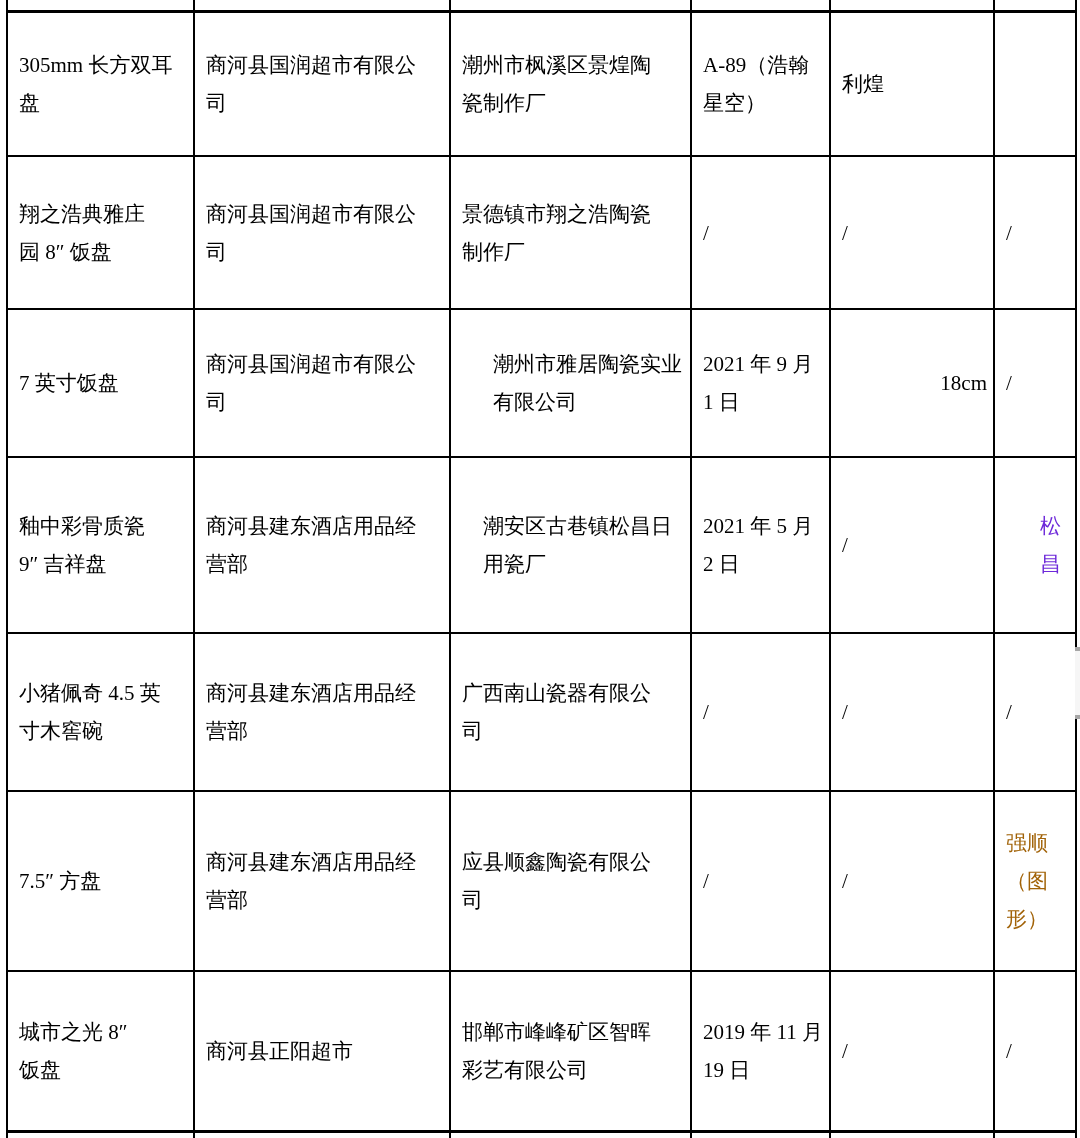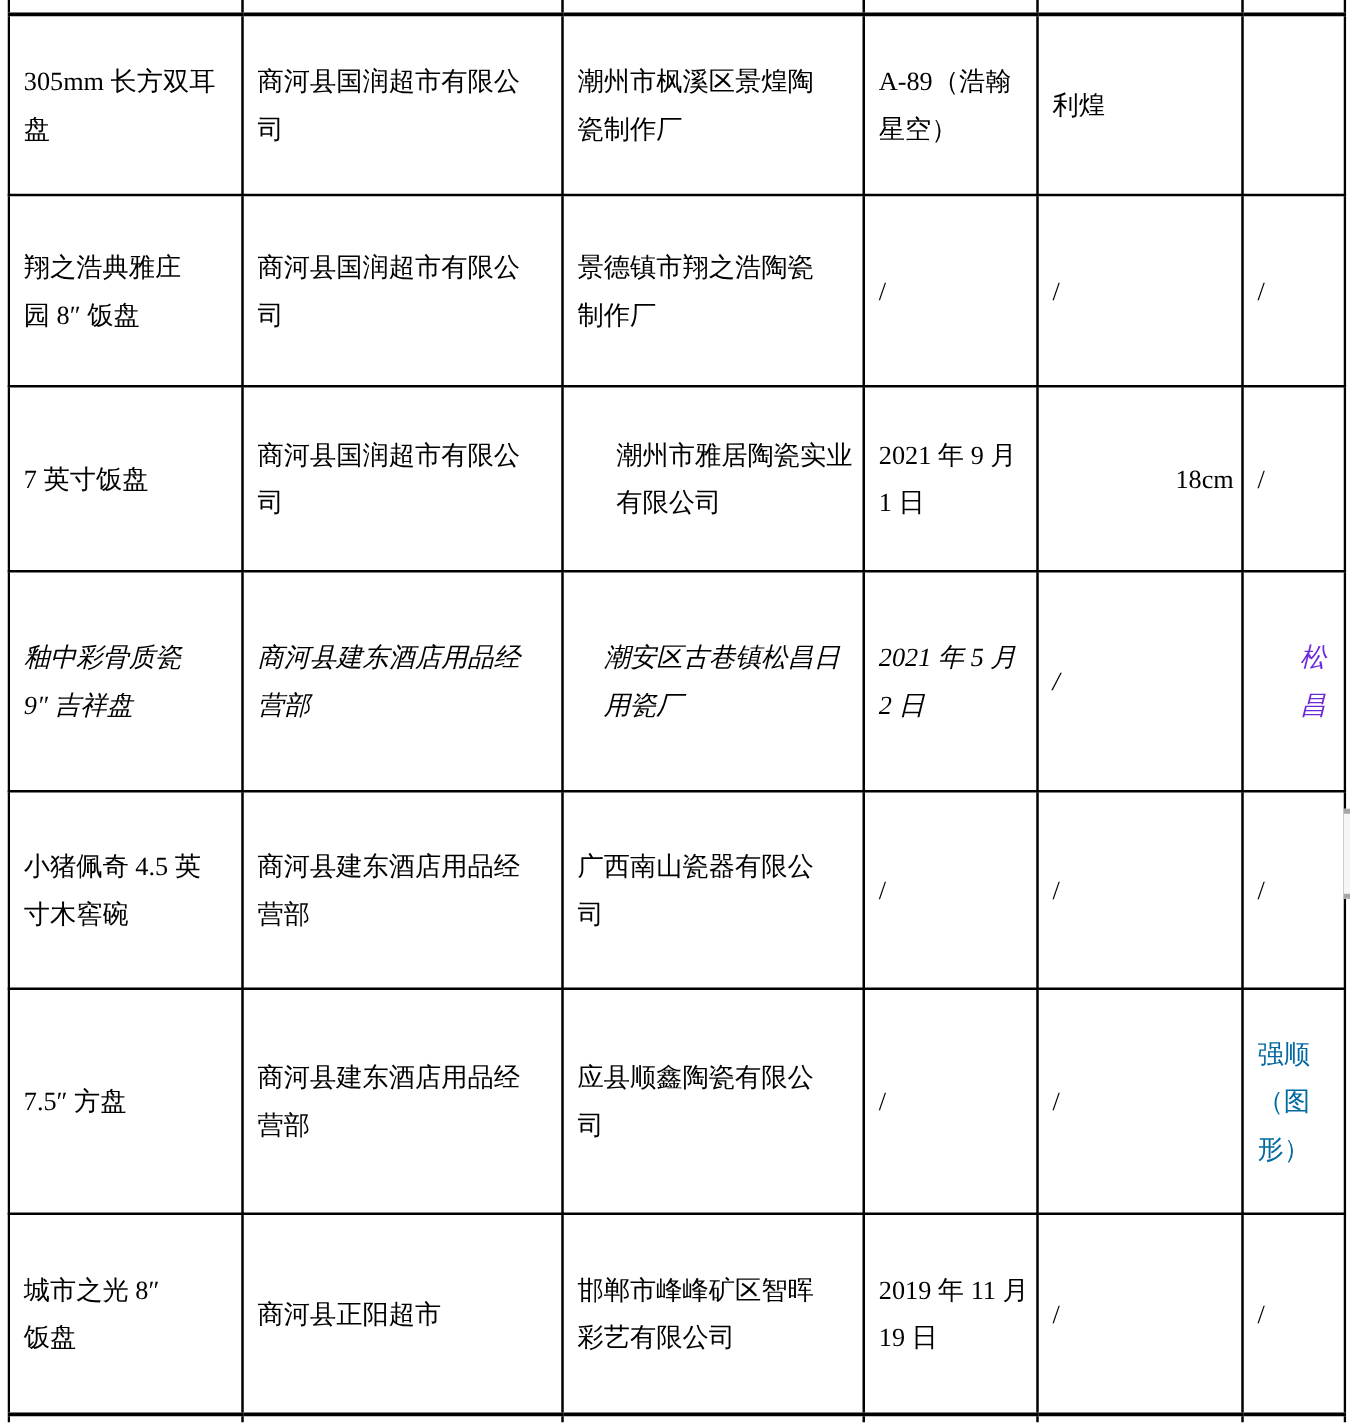--- a/index.html
+++ b/index.html
@@ -44,21 +44,21 @@
   col.c1 { width: 256px; }
   col.c2 { width: 241px; }
   col.c3 { width: 139px; }
   col.c4 { width: 164px; }
   col.c5 { width: 82px; }
   
   tr.r0 { height: 13px; }
   tr.r1 { height: 145px; }
   tr.r2 { height: 153px; }
   tr.r3 { height: 148px; }
-  tr.r4 { height: 176px; font-style: italic; }
+  tr.r4 { height: 176px; }
   tr.r5 { height: 158px; }
   tr.r6 { height: 180px; }
   tr.r7 { height: 160px; }
   tr.r8 { height: 16px; }
   
   tr.r0 td { border-bottom-width: 3px; }
   tr.r8 td { border-top-width: 3px; }
   
   #scrollbar-fragment {
     position: absolute;
@@ -163,21 +163,21 @@
           <td style="border-color: rgb(0, 0, 0); color: rgb(0, 0, 0);">/</td>
         </tr>
         <tr class="r6">
           <td style="border-color: rgb(0, 0, 0); color: rgb(0, 0, 0);">7.5″ 方盘</td>
           <td style="border-color: rgb(0, 0, 0); color: rgb(0, 0, 0);">商河县建东酒店用品经
 营部</td>
           <td style="border-color: rgb(0, 0, 0); color: rgb(0, 0, 0);">应县顺鑫陶瓷有限公
 司</td>
           <td style="border-color: rgb(0, 0, 0); color: rgb(0, 0, 0);">/</td>
           <td style="border-color: rgb(0, 0, 0); color: rgb(0, 0, 0);">/</td>
-          <td style="border-color: rgb(0, 0, 0); color: #0369a1;">强顺
+          <td style="border-color: rgb(0, 0, 0); color: #a16207;">强顺
 （图
 形）</td>
         </tr>
         <tr class="r7">
           <td style="border-color: rgb(0, 0, 0); color: rgb(0, 0, 0);">城市之光 8″
 饭盘</td>
           <td style="border-color: rgb(0, 0, 0); color: rgb(0, 0, 0);">商河县正阳超市</td>
           <td style="border-color: rgb(0, 0, 0); color: rgb(0, 0, 0);">邯郸市峰峰矿区智晖
 彩艺有限公司</td>
           <td style="border-color: rgb(0, 0, 0); color: rgb(0, 0, 0);">2019 年 11 月

